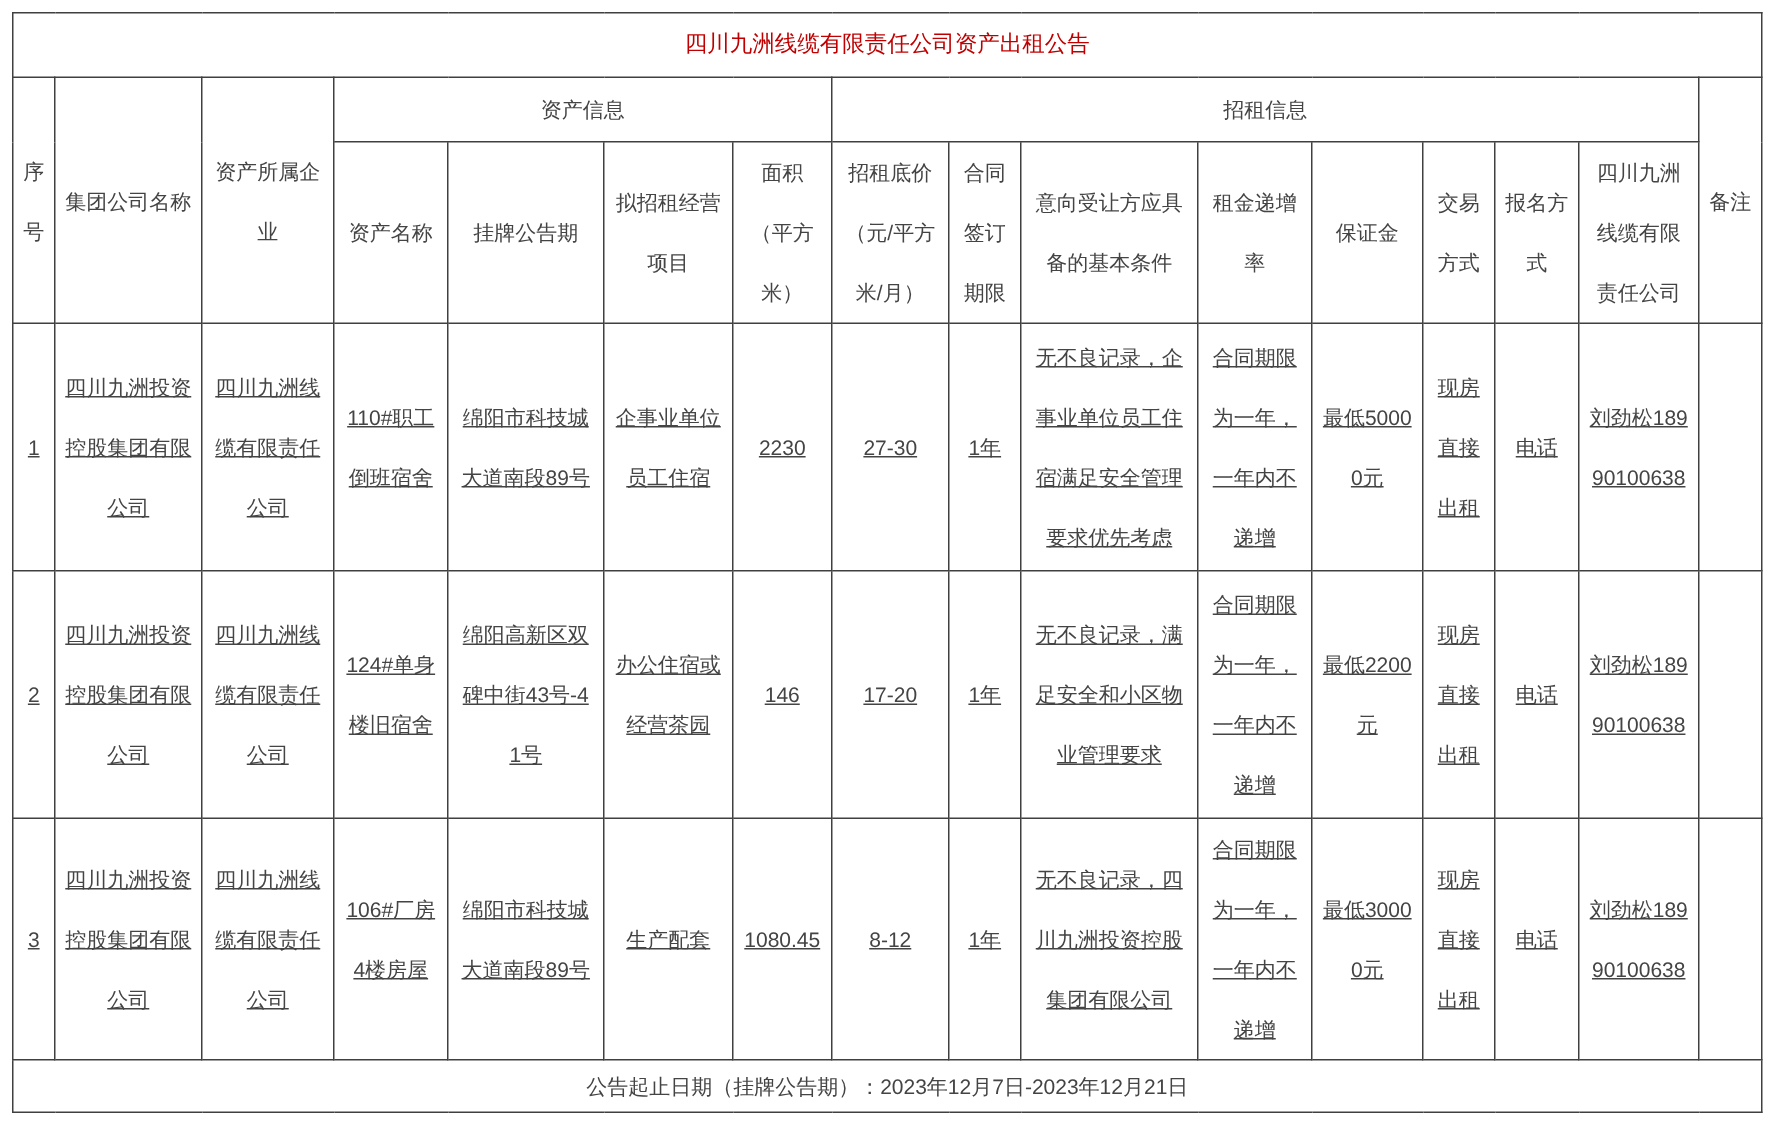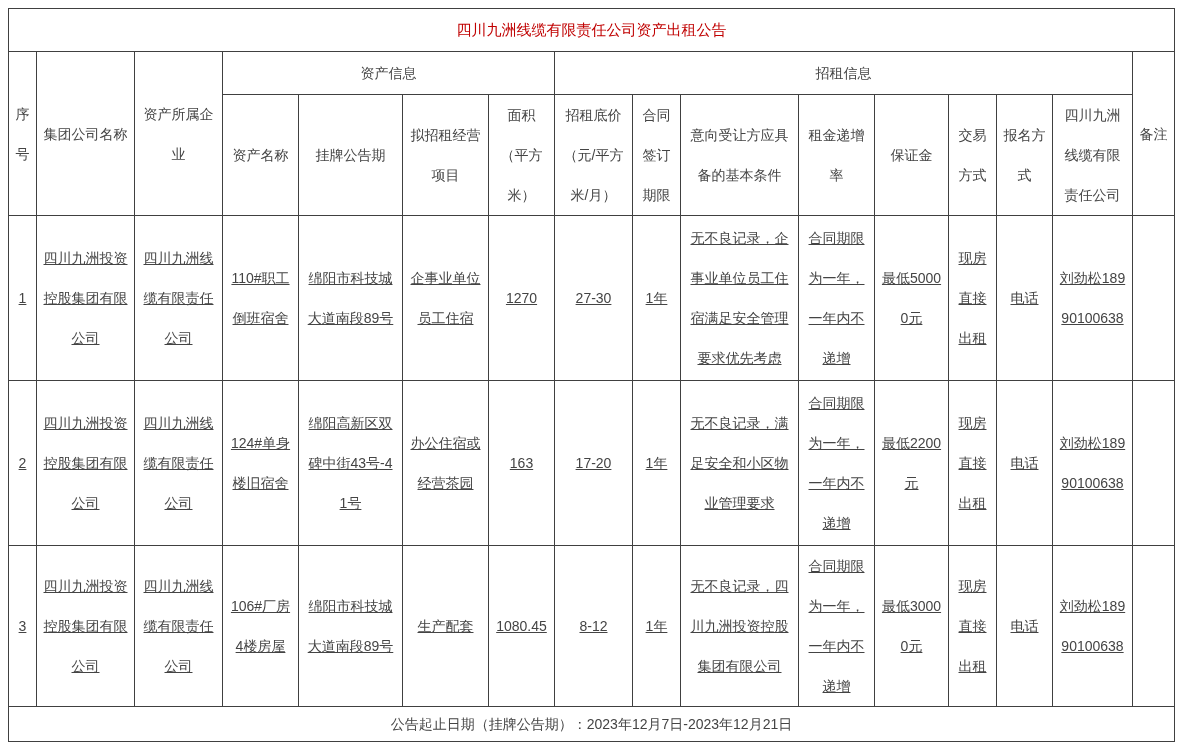--- a/index.html
+++ b/index.html
@@ -97,40 +97,40 @@
       <td>四川九洲线缆有限责任公司</td>
     </tr>
 
     <tr class="data-row">
       <td>1</td>
       <td>四川九洲投资控股集团有限公司</td>
       <td>四川九洲线缆有限责任公司</td>
       <td>110#职工倒班宿舍</td>
       <td>绵阳市科技城大道南段89号</td>
       <td>企事业单位员工住宿</td>
-      <td>1270</td>
+      <td>2230</td>
       <td>27-30</td>
       <td>1年</td>
       <td>无不良记录，企事业单位员工住宿满足安全管理要求优先考虑</td>
       <td>合同期限为一年，一年内不递增</td>
       <td>最低50000元</td>
       <td>现房直接出租</td>
       <td>电话</td>
       <td>刘劲松18990100638</td>
       <td></td>
     </tr>
 
     <tr class="data-row">
       <td>2</td>
       <td>四川九洲投资控股集团有限公司</td>
       <td>四川九洲线缆有限责任公司</td>
       <td>124#单身楼旧宿舍</td>
       <td>绵阳高新区双碑中街43号-41号</td>
       <td>办公住宿或经营茶园</td>
-      <td>163</td>
+      <td>146</td>
       <td>17-20</td>
       <td>1年</td>
       <td>无不良记录，满足安全和小区物业管理要求</td>
       <td>合同期限为一年，一年内不递增</td>
       <td>最低2200元</td>
       <td>现房直接出租</td>
       <td>电话</td>
       <td>刘劲松18990100638</td>
       <td></td>
     </tr>

